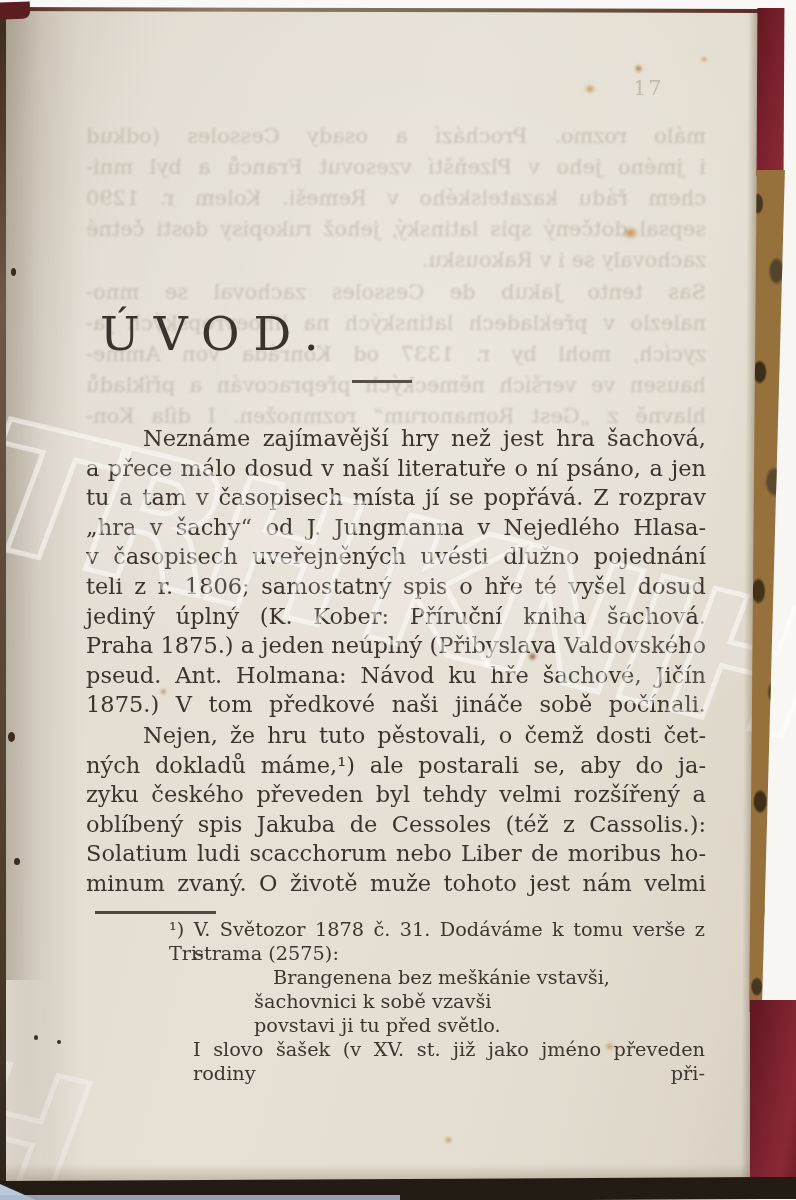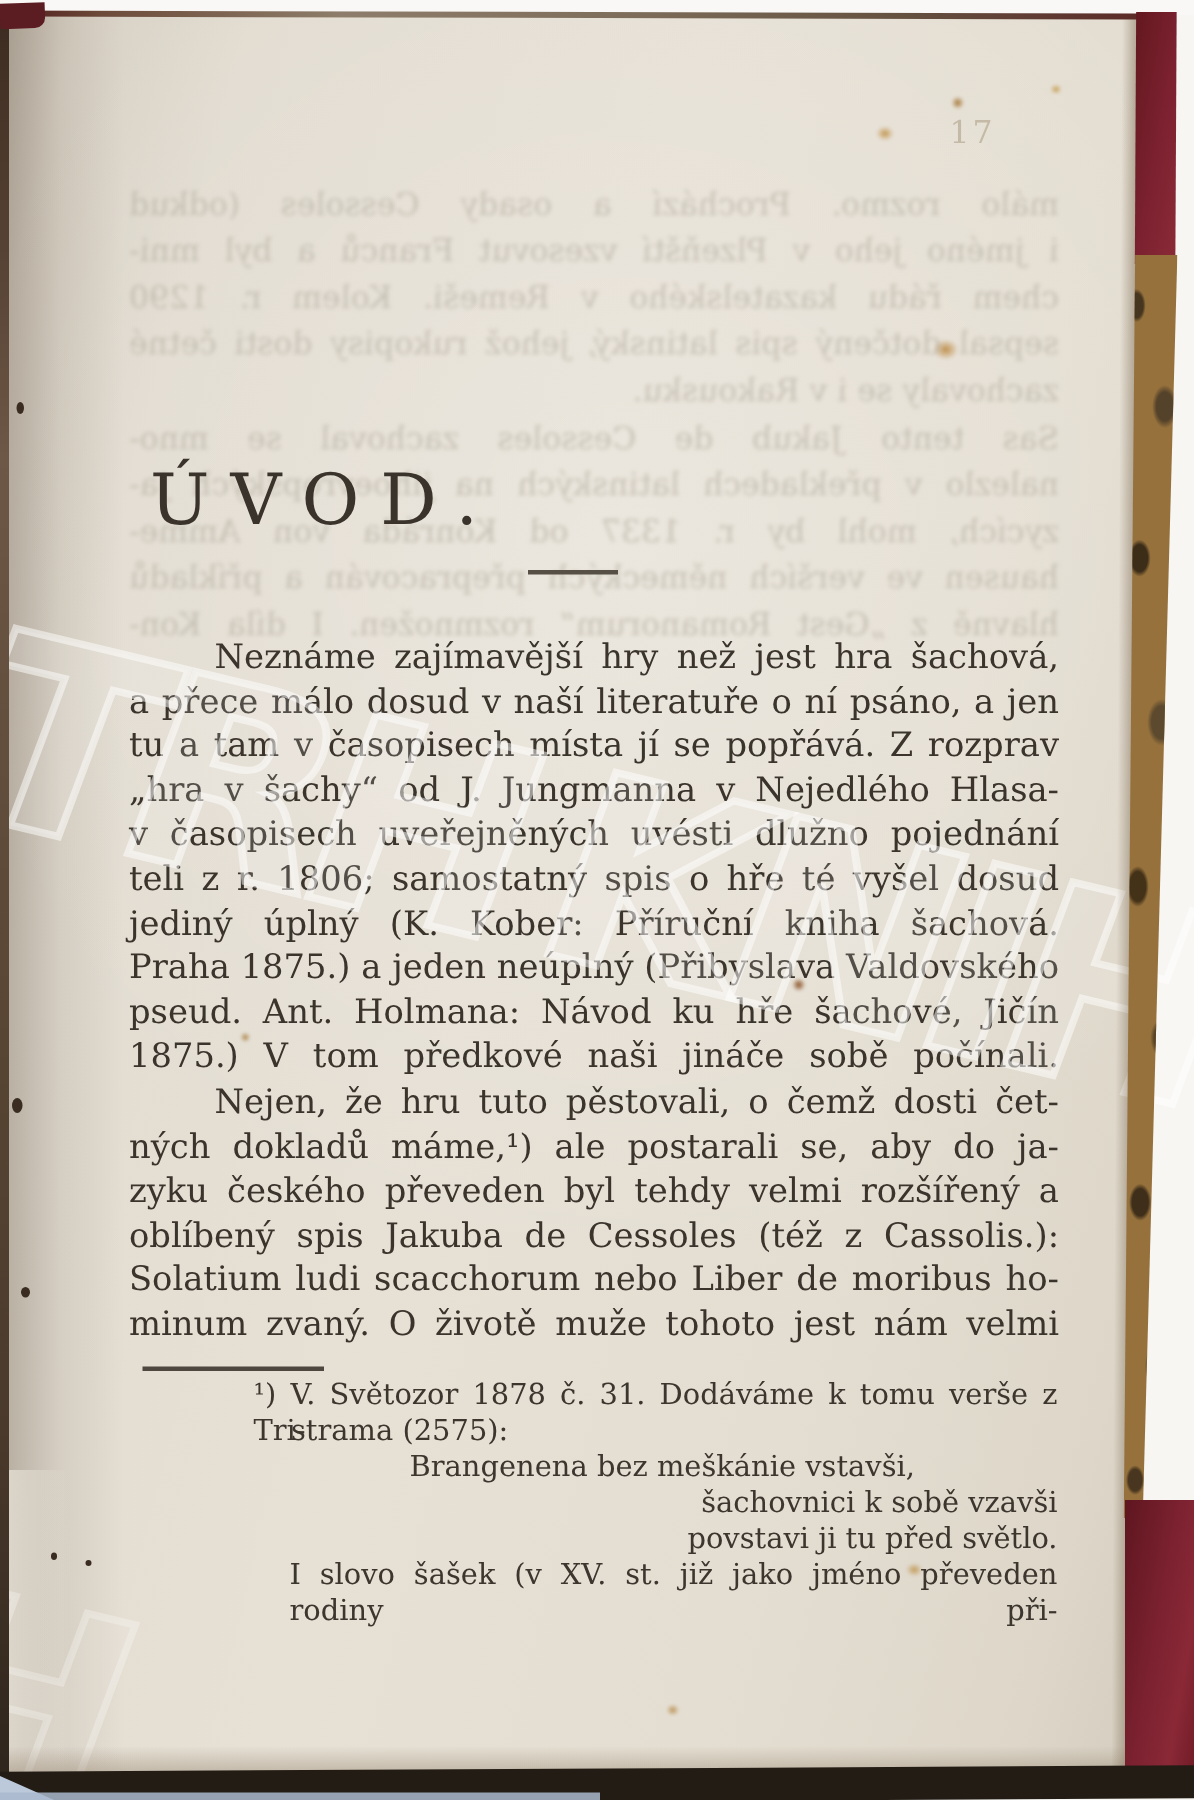--- a/index.html
+++ b/index.html
@@ -36,21 +36,21 @@
   .p1{top:424px;} .p2{top:721px;}
   .bl{height:29.6px;line-height:29.6px;font-size:22.5px;text-align:justify;text-align-last:justify;
     -moz-text-align-last:justify;overflow:visible;white-space:nowrap;}
   .bl.j{white-space:normal;}
   .ind{padding-left:57px;}
 
   .fn-rule{position:absolute;left:95px;top:911px;width:121px;height:2.5px;background:#4d473f;z-index:2;}
   .fnote{position:absolute;left:133px;top:918px;width:572px;z-index:2;color:#3c362f;}
   .fl{height:24px;line-height:24px;font-size:19.3px;overflow:visible;white-space:nowrap;margin-left:36px;}
   .fl.j{text-align:justify;text-align-last:justify;-moz-text-align-last:justify;white-space:normal;}
-  .o25{padding-left:25px;} .o104{padding-left:104px;} .o85{padding-left:85px;text-align:right;}
+  .o25{padding-left:25px;} .o104{padding-left:104px;} .o85{padding-left:85px;}
   .o24{padding-left:24px;} .o22{padding-left:22px;}
 
   
   .wm{position:absolute;z-index:3;font-family:"DejaVu Sans",sans-serif;font-weight:bold;
     white-space:nowrap;color:rgba(255,255,255,.13);
     -webkit-text-stroke:5px rgba(255,255,255,.50);
     transform-origin:0 0;pointer-events:none;}
   .wm-main{left:22px;top:386px;font-size:176px;letter-spacing:-12px;word-spacing:-20px;
     transform:rotate(13.5deg) skewX(-7deg);}
   .wm-frag{left:-25px;top:1020px;font-size:176px;letter-spacing:-12px;

